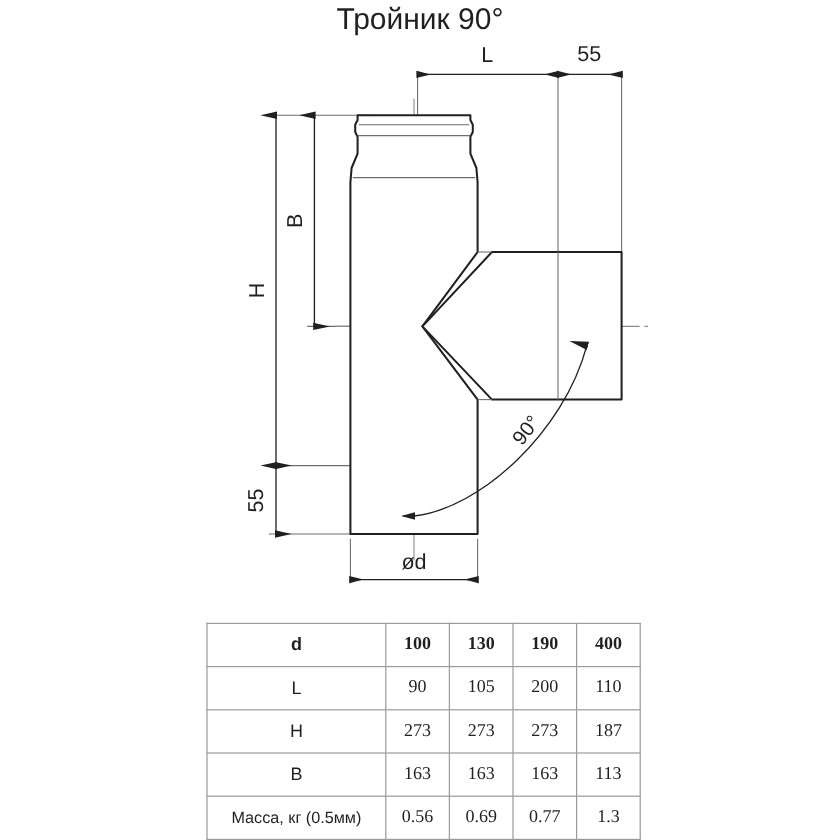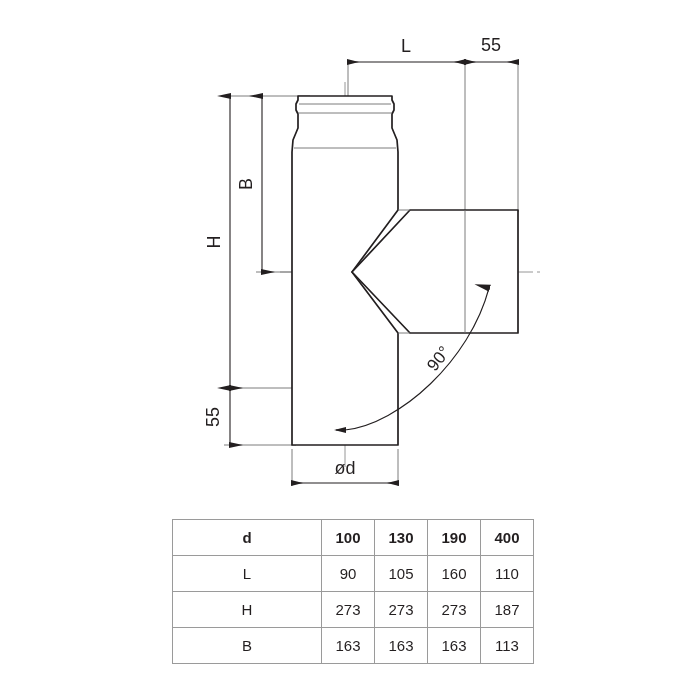--- a/index.html
+++ b/index.html
@@ -62,33 +62,35 @@
   }
   #spec-table td.rowlabel {
     width: 148px;
     font-weight: normal;
   }
   #spec-table tr:first-child td.rowlabel {
     font-weight: bold;
   }
   #spec-table td.val {
     width: 52px;
+    font-family: Liberation Serif, serif;
   }
   #spec-table tr.mass td.rowlabel {
     font-size: 13.5px;
   }
   #spec-table tr.mass td.val {
     font-size: 15px;
   }
 </style>
 </head>
 <body>
 
 <div id="root">
 
+  <div id="title">Тройник 90°</div>
 
   <svg id="drawing" viewBox="0 0 700 516">
     <defs>
       <marker id="arrIn" markerWidth="12" markerHeight="8" refX="11" refY="4" orient="auto" markerUnits="userSpaceOnUse">
         <path d="M0,4 L12,0.9 L12,7.1 Z" fill="#231f20"></path>
       </marker>
       <marker id="arrOut" markerWidth="12" markerHeight="8" refX="1" refY="4" orient="auto" markerUnits="userSpaceOnUse">
         <path d="M12,4 L0,0.9 L0,7.1 Z" fill="#231f20"></path>
       </marker>
       <marker id="arrUp" markerWidth="8" markerHeight="14" refX="4" refY="13" orient="auto" markerUnits="userSpaceOnUse">
@@ -206,33 +208,40 @@
         <td class="rowlabel">d</td>
         <td class="val">100</td>
         <td class="val">130</td>
         <td class="val">190</td>
         <td class="val">400</td>
       </tr>
       <tr>
         <td class="rowlabel">L</td>
         <td class="val">90</td>
         <td class="val">105</td>
-        <td class="val">160</td>
+        <td class="val">200</td>
         <td class="val">110</td>
       </tr>
       <tr>
         <td class="rowlabel">H</td>
         <td class="val">273</td>
         <td class="val">273</td>
         <td class="val">273</td>
         <td class="val">187</td>
       </tr>
       <tr>
         <td class="rowlabel">B</td>
         <td class="val">163</td>
         <td class="val">163</td>
         <td class="val">163</td>
         <td class="val">113</td>
       </tr>
+      <tr class="mass">
+        <td class="rowlabel">Масса, кг (0.5мм)</td>
+        <td class="val">0.56</td>
+        <td class="val">0.69</td>
+        <td class="val">0.77</td>
+        <td class="val">1.3</td>
+      </tr>
     </tbody>
   </table>
 
 </div>
 
 </body></html>

